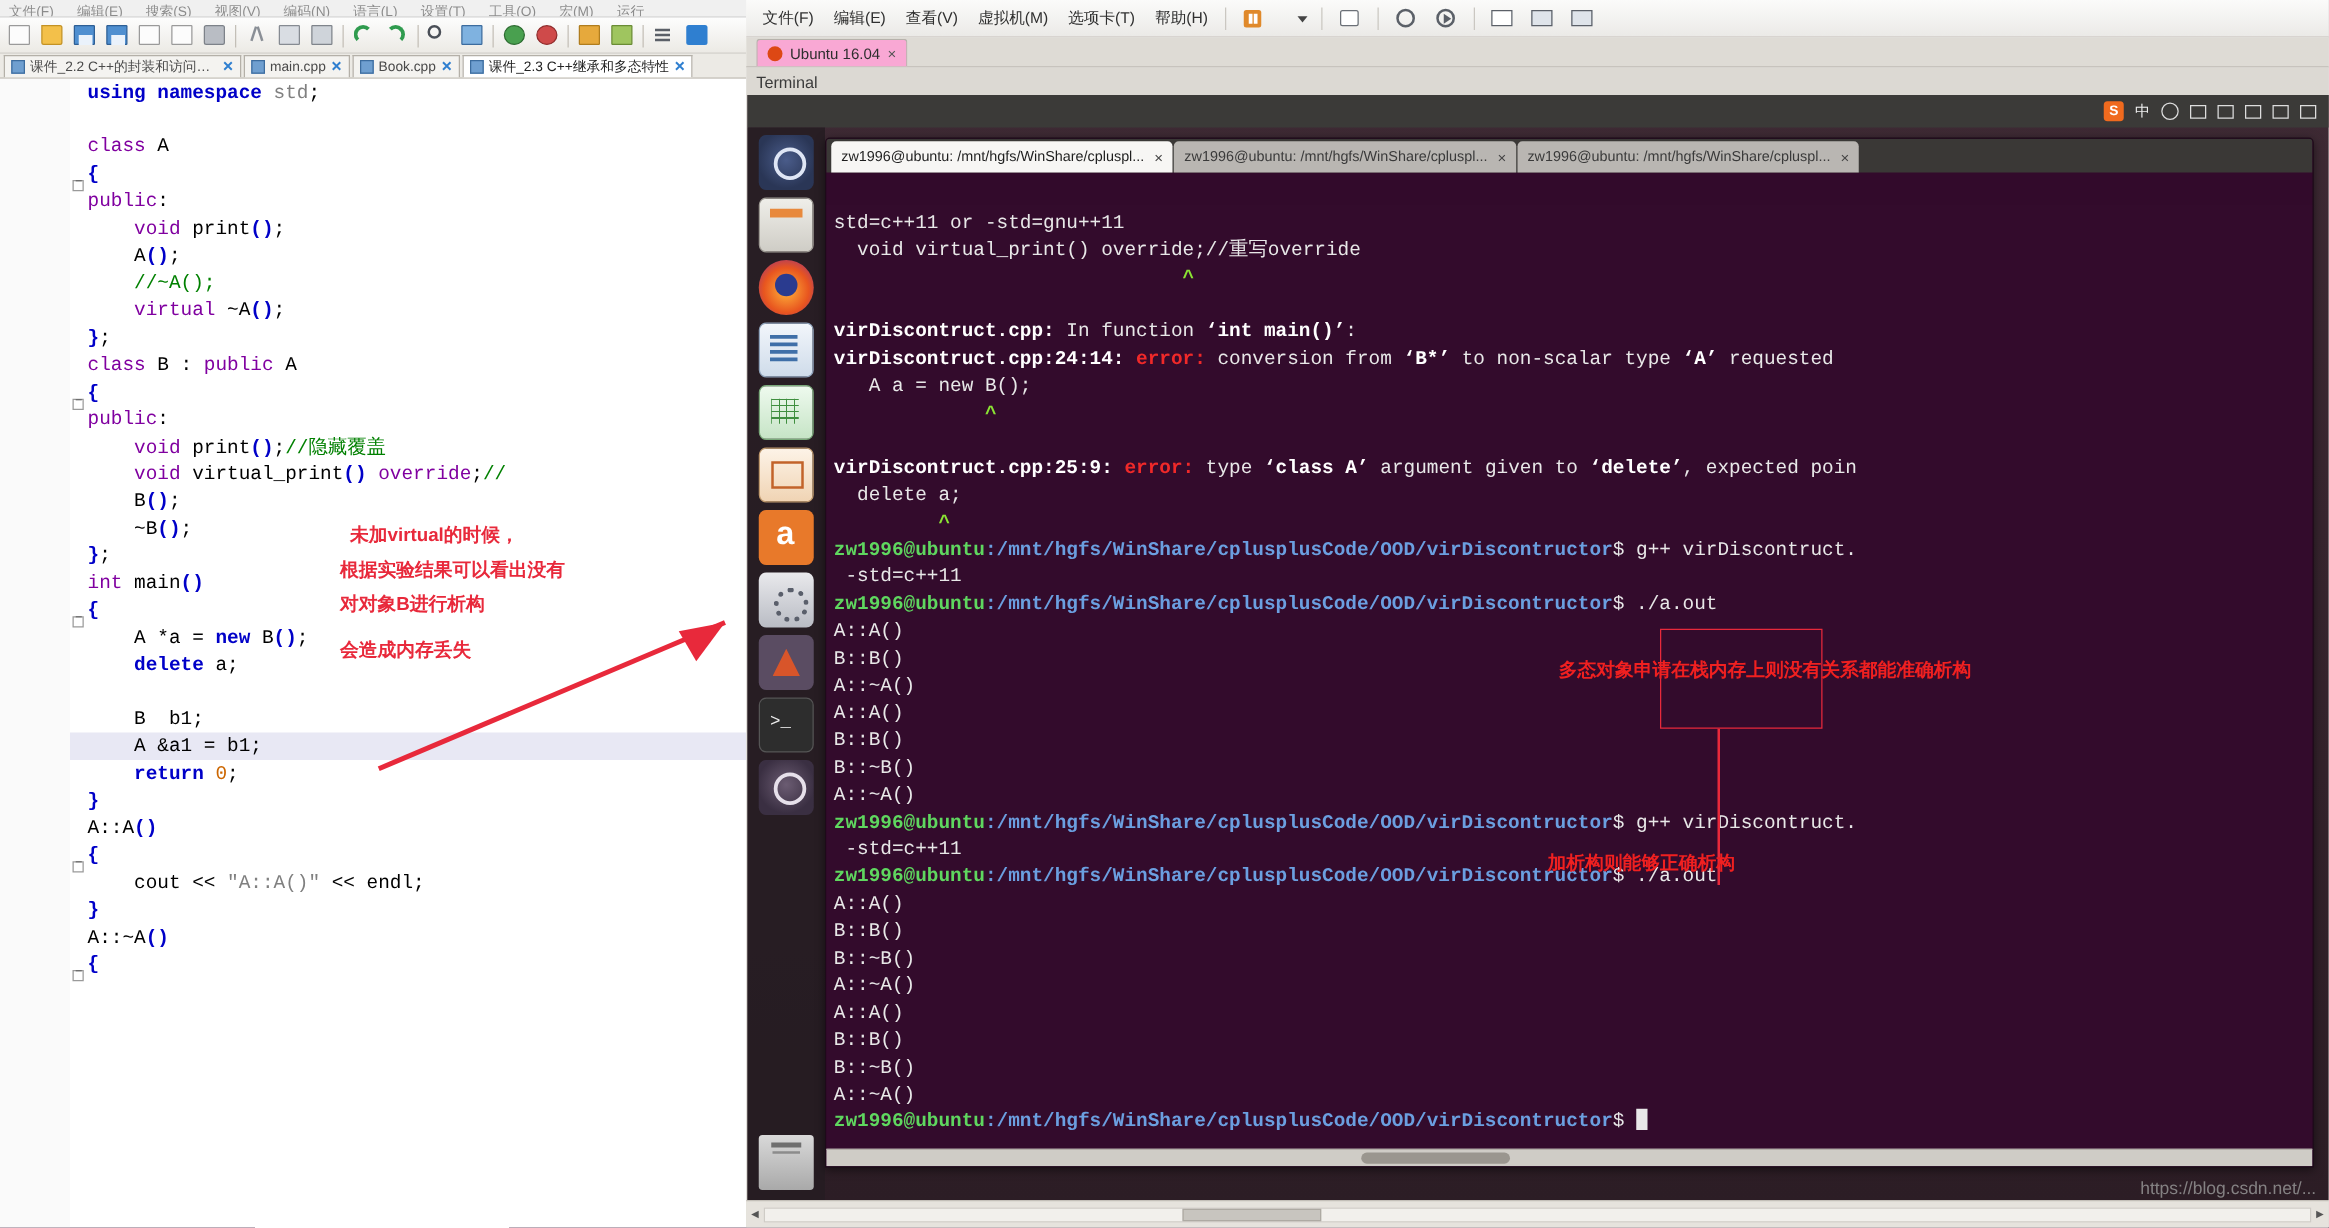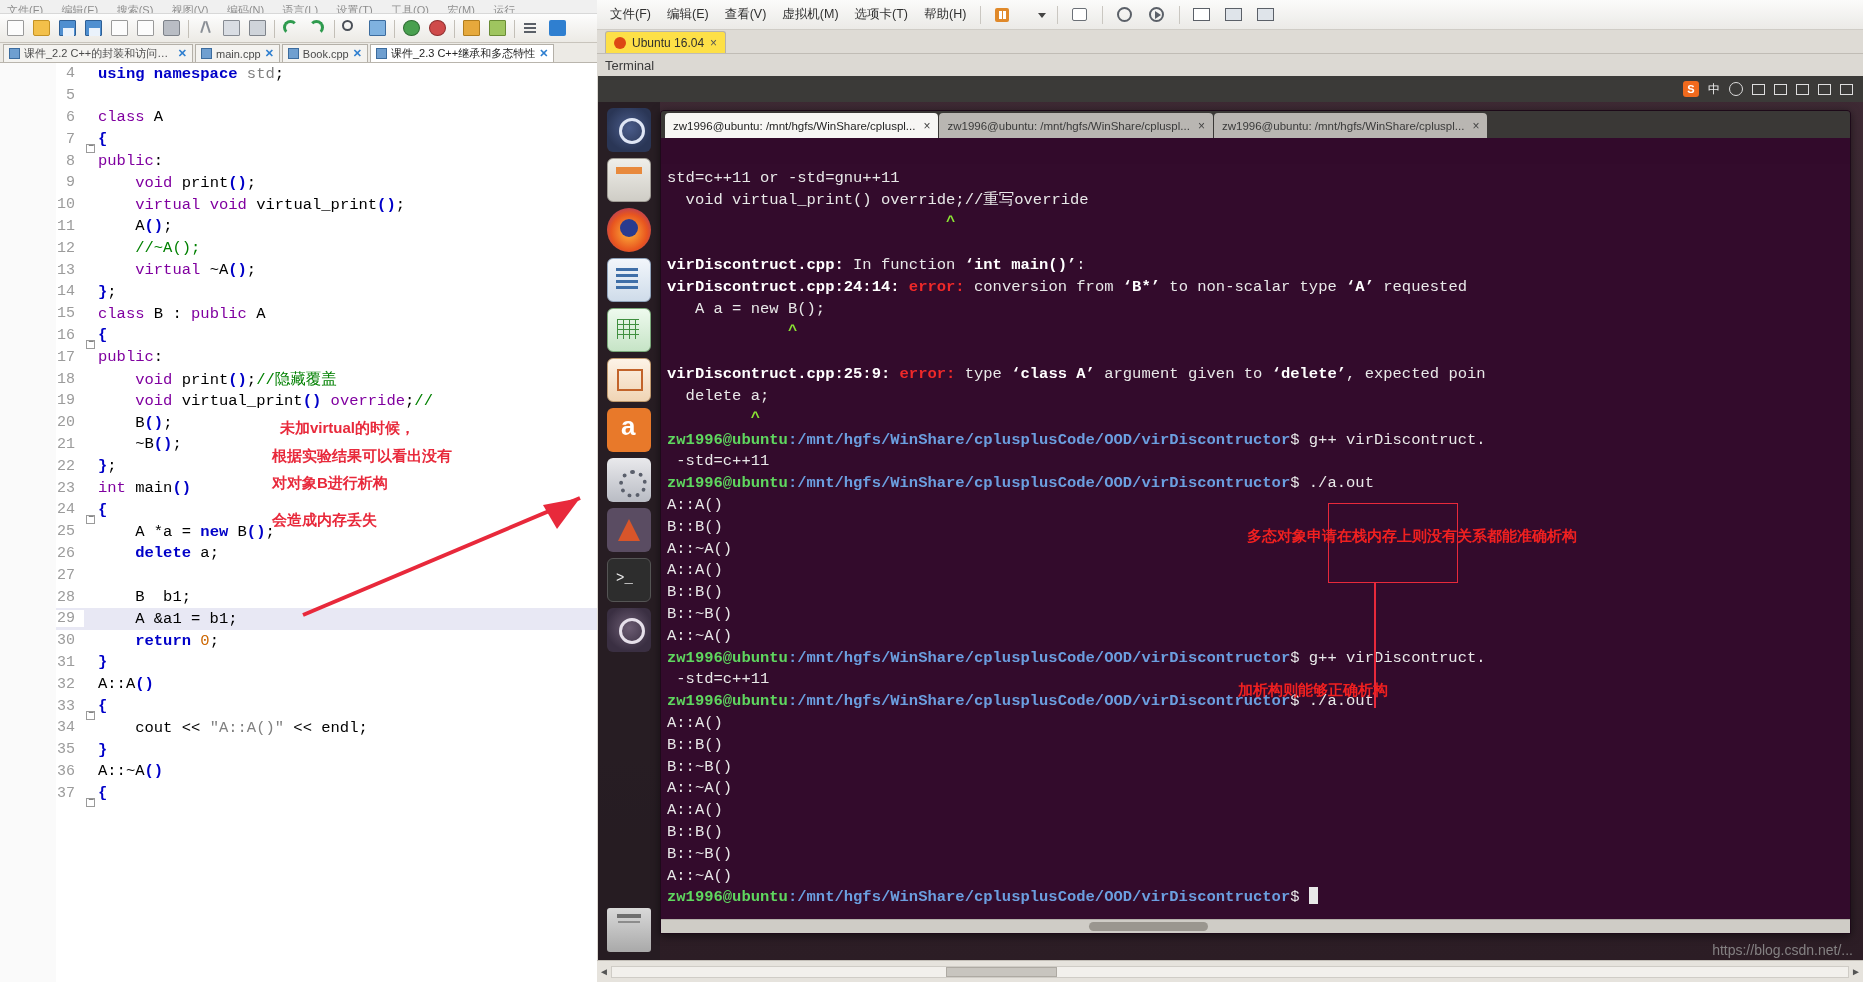--- a/index.html
+++ b/index.html
@@ -65,21 +65,21 @@
     border-bottom:none; margin-right:2px; white-space:nowrap; max-width:190px;
   }
   .etab.active { background:#ffffff; color:#222; }
   .etab .tabico { width:11px; height:11px; background:#6f9fd0; border:1px solid #3c6c9e; flex:0 0 auto; }
   .etab .tabico::after{content:"";position:absolute;}
   .etab .tabx { color:#2f7fd0; font-size:11px; font-weight:bold; }
   .etab .tlabel { overflow:hidden; text-overflow:ellipsis; }
 
   #code-area {
     position:relative; background:#ffffff; height: calc(982px - 14px - 29px - 20px);
-    overflow:hidden; font-family:"Liberation Mono", monospace;padding-left:28px;
+    overflow:hidden; font-family:"Liberation Mono", monospace;
   }
   .crow { display:flex; height:21.8px; align-items:center; }
   .crow.hl { background:#e8e8f4; }
   .gutter {
     width: 56px; flex:0 0 56px; text-align:right; padding-right:9px;
     font-size:15px; color:#9b9b9b; font-family:"Liberation Mono", monospace;
     background:#ffffff;
   }
   .foldcol { width: 14px; flex:0 0 14px; position:relative; }
   .foldbox { position:absolute; left:2px; top:5px; width:9px; height:9px;
@@ -121,21 +121,21 @@
     border-left:4px solid transparent;border-right:4px solid transparent;border-top:5px solid #444;}
   .snap-ico { position:absolute; left:7px; top:5px; width:15px; height:13px; border:1.5px solid #6b7077; border-radius:2px; background:#fff;}
   .circ-ico { position:absolute; left:7px; top:4px; width:15px; height:15px; border:2px solid #5b6068; border-radius:50%;}
   .circ-ico.b::after{content:"";position:absolute;left:4px;top:2px;width:0;height:0;
     border-top:4px solid transparent;border-bottom:4px solid transparent;border-left:6px solid #5b6068;}
   .mon-ico { position:absolute; left:6px; top:5px; width:17px; height:13px; border:1.5px solid #5b6068; background:#fff;}
   .full-ico { position:absolute; left:6px; top:5px; width:17px; height:13px; border:1.5px solid #5b6068; background:#dfe4ea;}
 
   #vm-tabbar { height:24px; background:#dedbd5; border-bottom:1px solid #c0bcb5; display:flex; align-items:flex-end; padding-left:8px; }
   #vm-tab {
-    height:22px; background:#fde047; border:1px solid #b6b2ab; border-bottom:none;
+    height:22px; background:#f9a8d4; border:1px solid #b6b2ab; border-bottom:none;
     display:flex; align-items:center; gap:6px; padding:0 8px; font-size:12px; color:#2e2e2e;
     border-radius:3px 3px 0 0;
   }
   #vm-tab .ubico { width:12px; height:12px; border-radius:50%; background:#dd4814; }
   #vm-tab .tabx { color:#555; font-size:12px; }
 
   #vm-body { position:relative; height: calc(982px - 30px - 24px); background:#dcd9d3; }
   #termlabel { position:absolute; left:8px; top:4px; font-size:13px; color:#3b3b3b; }
 
   
@@ -394,27 +394,20 @@
             <span class="ctext"><span class="kw2">public</span>:</span>
           </div>
           <div class="crow">
             <span class="gutter">9</span>
             <span class="foldcol">
               <span class="vline"></span>
             </span>
             <span class="ctext">    <span class="kw2">void</span> print<span class="pn">()</span>;</span>
           </div>
           <div class="crow">
-            <span class="gutter">10</span>
-            <span class="foldcol">
-              <span class="vline"></span>
-            </span>
-            <span class="ctext">    <span class="kw2">virtual</span> <span class="kw2">void</span> virtual_print<span class="pn">()</span>;</span>
-          </div>
-          <div class="crow">
             <span class="gutter">11</span>
             <span class="foldcol">
               <span class="vline"></span>
             </span>
             <span class="ctext">    A<span class="pn">()</span>;</span>
           </div>
           <div class="crow">
             <span class="gutter">12</span>
             <span class="foldcol">
               <span class="vline"></span>

